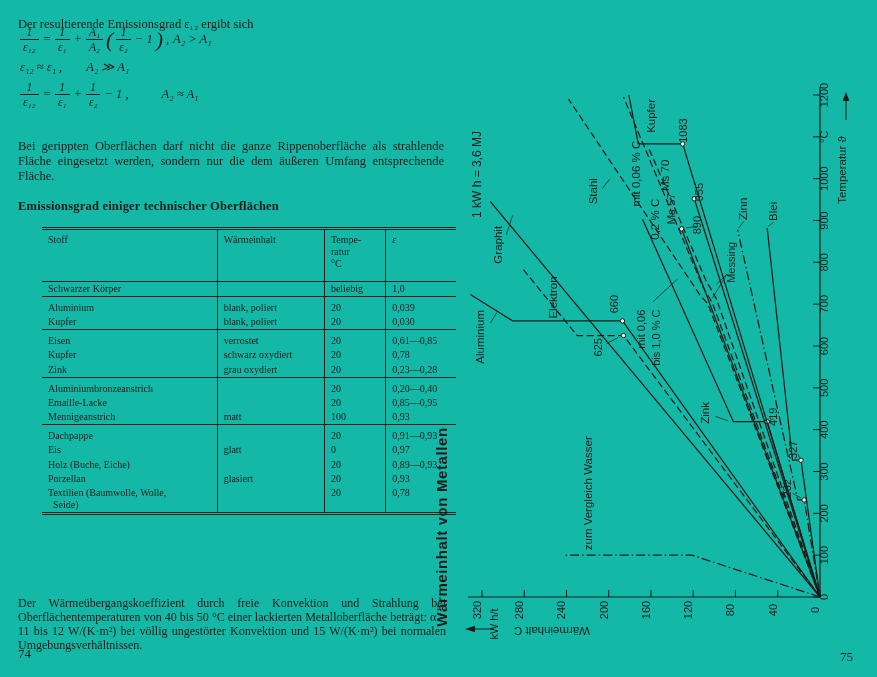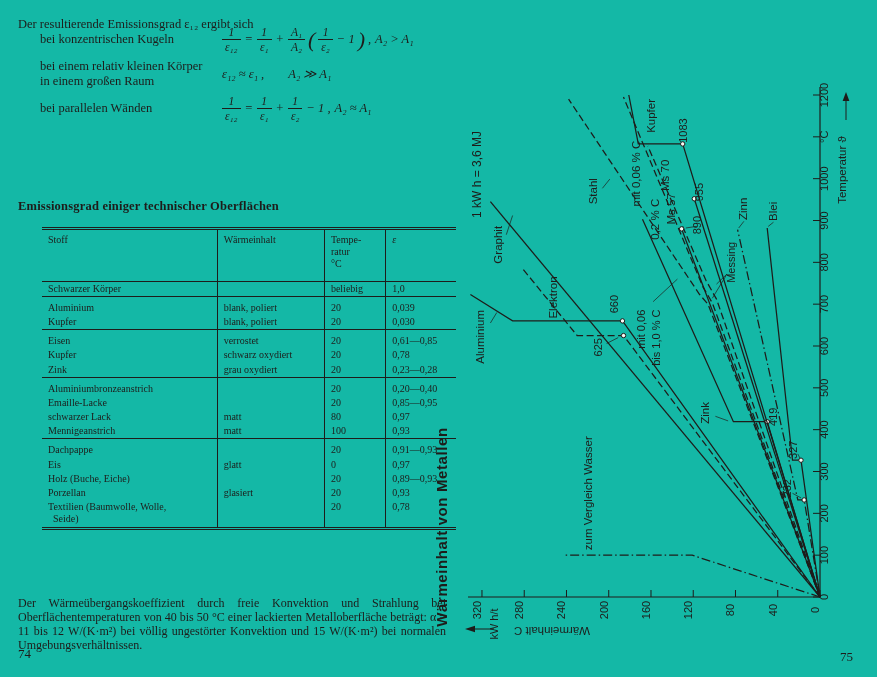--- a/index.html
+++ b/index.html
@@ -47,21 +47,20 @@
 </style>
 </head>
 <body>
 
 <div id="page">
 
   <p class="abs intro">Der resultierende Emissionsgrad ε₁₂ ergibt sich</p>
 
   <div class="abs" id="formulas">
       <div class="frow">
-        <div class="flabel">bei konzentrischen Kugeln</div>
         <div class="fbody">
           <span class="frac">
             <span class="n">1</span>
             <span class="d">ε₁₂</span>
           </span>
           <span class="tok">=</span>
           <span class="frac">
             <span class="n">1</span>
             <span class="d">ε₁</span>
           </span>
@@ -75,49 +74,48 @@
             <span class="n">1</span>
             <span class="d">ε₂</span>
           </span>
           <span class="tok">− 1</span>
           <span class="bigp">)</span>
           <span class="tok">,</span>
           <span class="tok" style="">A₂ &gt; A₁</span>
         </div>
       </div>
       <div class="frow">
-        <div class="flabel">bei einem relativ kleinen Körper<br>in einem großen Raum</div>
         <div class="fbody">
           <span class="tok">ε₁₂ ≈ ε₁ ,</span>
           <span class="tok" style="margin-left: 22px;">A₂ ≫ A₁</span>
         </div>
       </div>
       <div class="frow">
-        <div class="flabel">bei parallelen Wänden</div>
         <div class="fbody">
           <span class="frac">
             <span class="n">1</span>
             <span class="d">ε₁₂</span>
           </span>
           <span class="tok">=</span>
           <span class="frac">
             <span class="n">1</span>
             <span class="d">ε₁</span>
           </span>
           <span class="tok">+</span>
           <span class="frac">
             <span class="n">1</span>
             <span class="d">ε₂</span>
           </span>
           <span class="tok">− 1 ,</span>
-          <span class="tok" style="margin-left: 2px;">A₂ ≈ A₁</span>
+          <span class="tok" style="margin-left: 31px;">A₂ ≈ A₁</span>
         </div>
       </div>
     </div>
 
+  <p class="abs para">Bei gerippten Oberflächen darf nicht die ganze Rippenoberfläche als strahlende Fläche eingesetzt werden, sondern nur die dem äußeren Umfang entsprechende Fläche.</p>
 
   <div class="abs tbl-title">Emissionsgrad einiger technischer Oberflächen</div>
 
   <div class="abs" id="tblwrap">
       <table>
         <thead>
           <tr>
             <th class="c0">Stoff</th>
             <th class="c1">Wärmeinhalt</th>
             <th class="c2">Tempe-<br>ratur<br>°C</th>
@@ -165,26 +163,20 @@
             <td class="c0">Aluminiumbronzeanstrich</td>
             <td class="c1"></td>
             <td class="c2">20</td>
             <td class="c3">0,20—0,40</td>
           </tr>
           <tr>
             <td class="c0">Emaille-Lacke</td>
             <td class="c1"></td>
             <td class="c2">20</td>
             <td class="c3">0,85—0,95</td>
-          </tr>
-          <tr>
-            <td class="c0">schwarzer Lack</td>
-            <td class="c1">matt</td>
-            <td class="c2">80</td>
-            <td class="c3">0,97</td>
           </tr>
           <tr class="gend">
             <td class="c0">Mennigeanstrich</td>
             <td class="c1">matt</td>
             <td class="c2">100</td>
             <td class="c3">0,93</td>
           </tr>
           <tr class="gstart">
             <td class="c0">Dachpappe</td>
             <td class="c1"></td>

